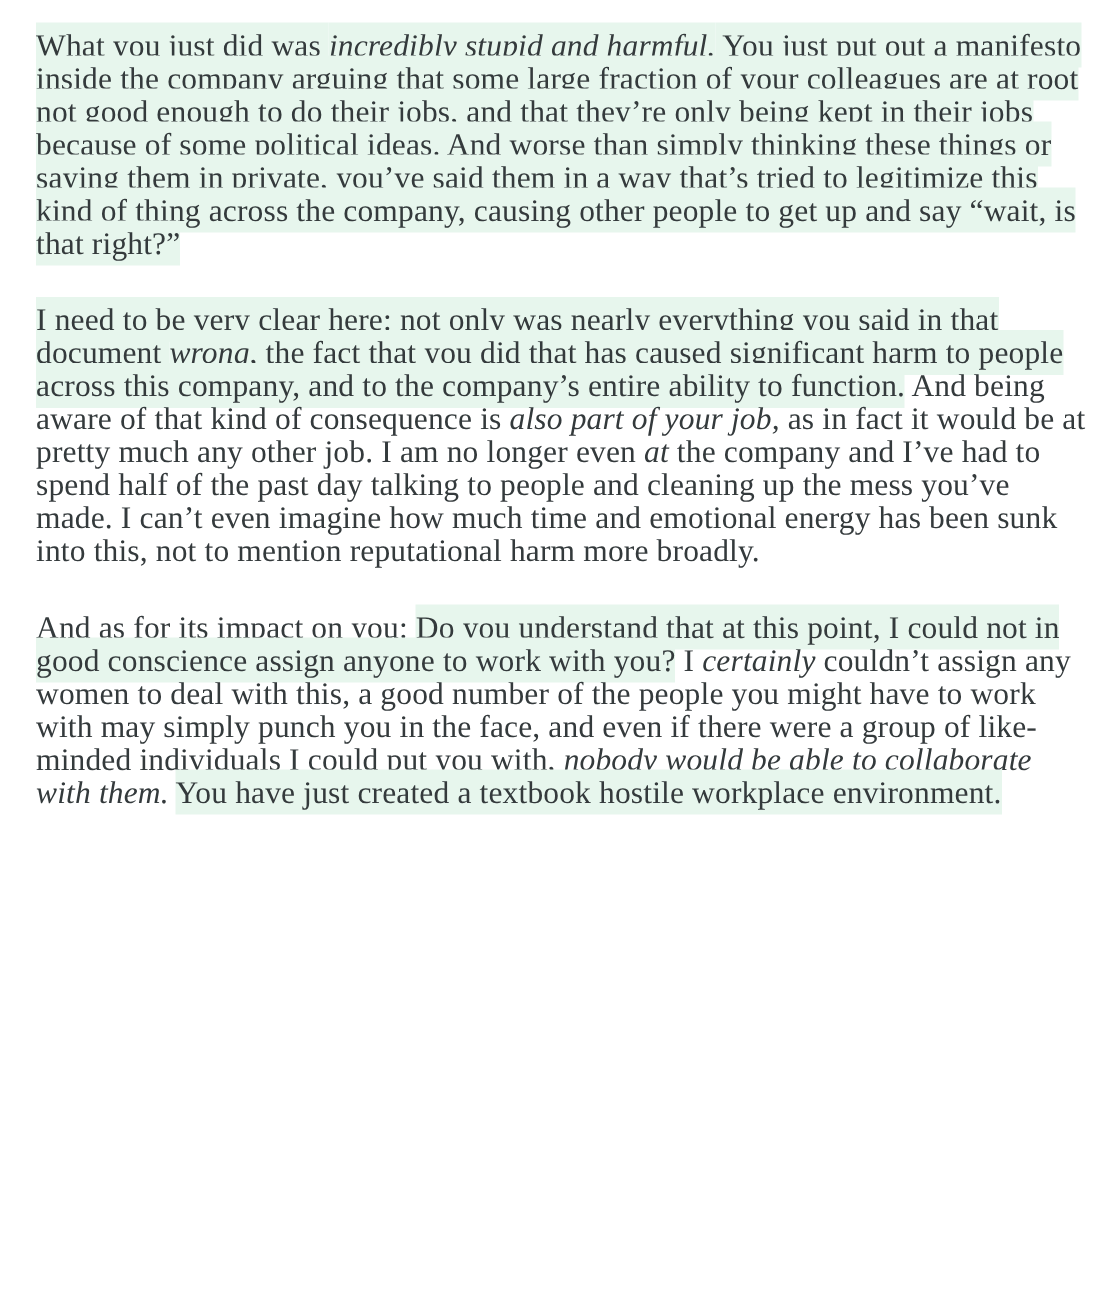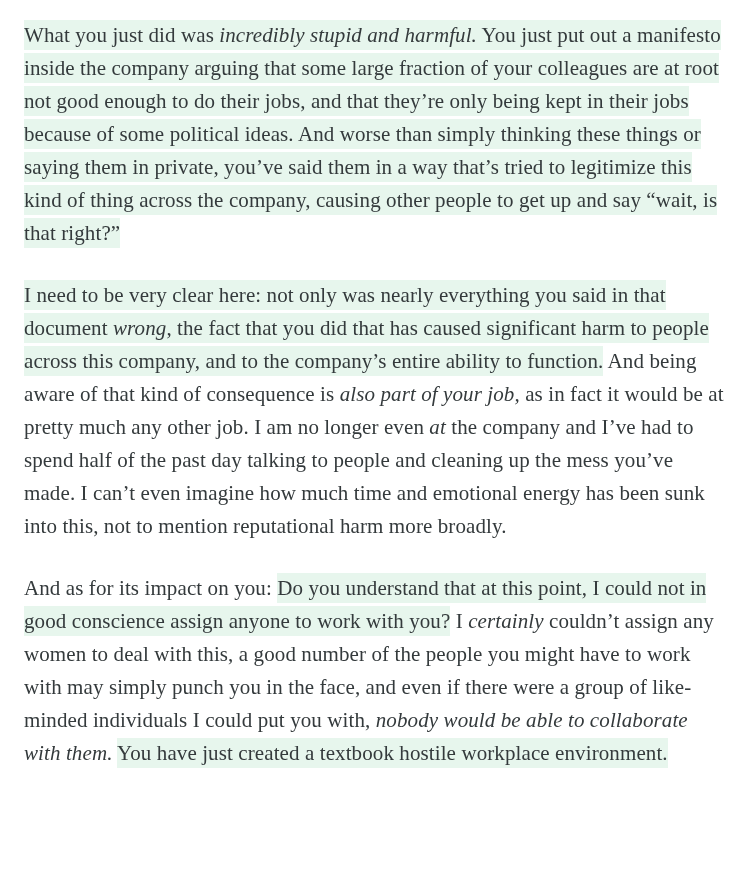--- a/index.html
+++ b/index.html
@@ -14,21 +14,21 @@
   }
   .article {
     box-sizing: border-box;
     width: 742px;
     padding: 19px 16px 20px 24px;
   }
   .para {
     margin: 0 0 29px 0;
     font-family: "Liberation Serif", "DejaVu Serif", serif;
     font-size: 21px;
-    line-height: 33px;
+    line-height: 22px;
     color: var(--fg, #343a3c);
     letter-spacing: 0.1px;
   }
   .para:last-child {
     margin-bottom: 10px;
   }
   .para em {
     font-style: italic;
   }
   .hl {

